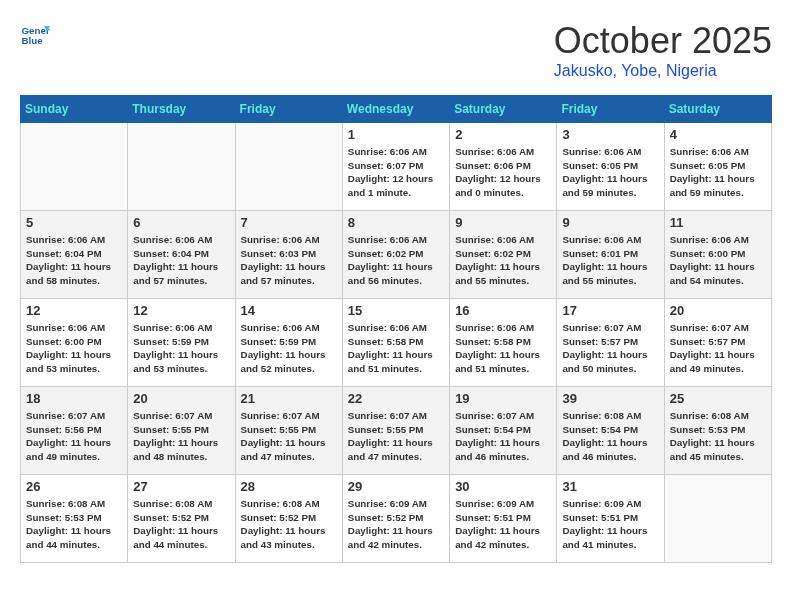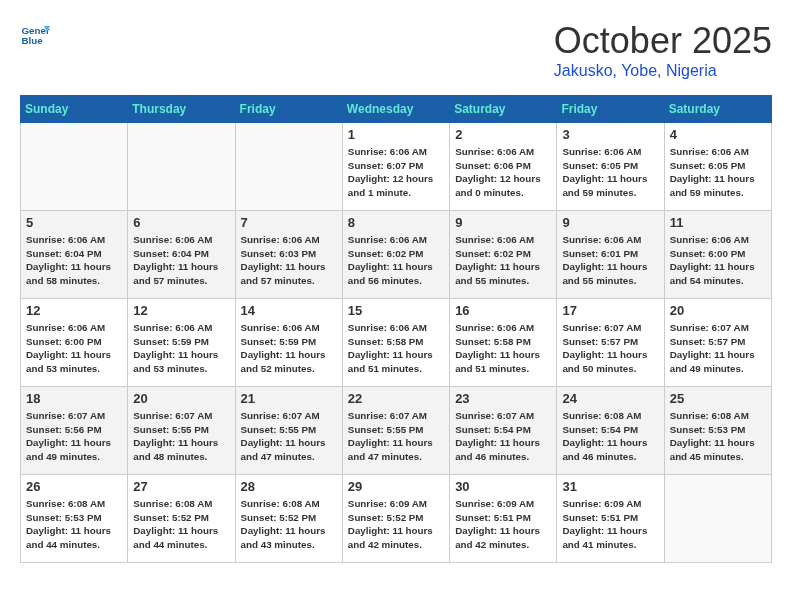--- a/index.html
+++ b/index.html
@@ -198,25 +198,25 @@
         </td>
         <td>
           <div class="cell-date">21</div>
           <div class="cell-info">Sunrise: 6:07 AM<br>Sunset: 5:55 PM<br>Daylight: 11 hours<br>and 47 minutes.</div>
         </td>
         <td>
           <div class="cell-date">22</div>
           <div class="cell-info">Sunrise: 6:07 AM<br>Sunset: 5:55 PM<br>Daylight: 11 hours<br>and 47 minutes.</div>
         </td>
         <td>
-          <div class="cell-date">23</div>
+          <div class="cell-date">19</div>
           <div class="cell-info">Sunrise: 6:07 AM<br>Sunset: 5:54 PM<br>Daylight: 11 hours<br>and 46 minutes.</div>
         </td>
         <td>
-          <div class="cell-date">24</div>
+          <div class="cell-date">39</div>
           <div class="cell-info">Sunrise: 6:08 AM<br>Sunset: 5:54 PM<br>Daylight: 11 hours<br>and 46 minutes.</div>
         </td>
         <td>
           <div class="cell-date">25</div>
           <div class="cell-info">Sunrise: 6:08 AM<br>Sunset: 5:53 PM<br>Daylight: 11 hours<br>and 45 minutes.</div>
         </td>
       </tr>
       <tr>
         <td>
           <div class="cell-date">26</div>

